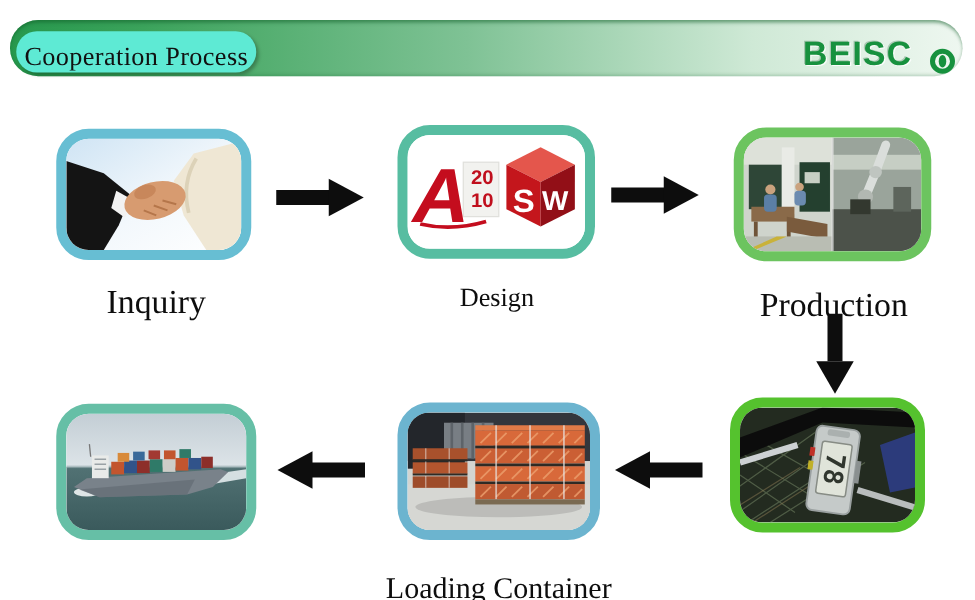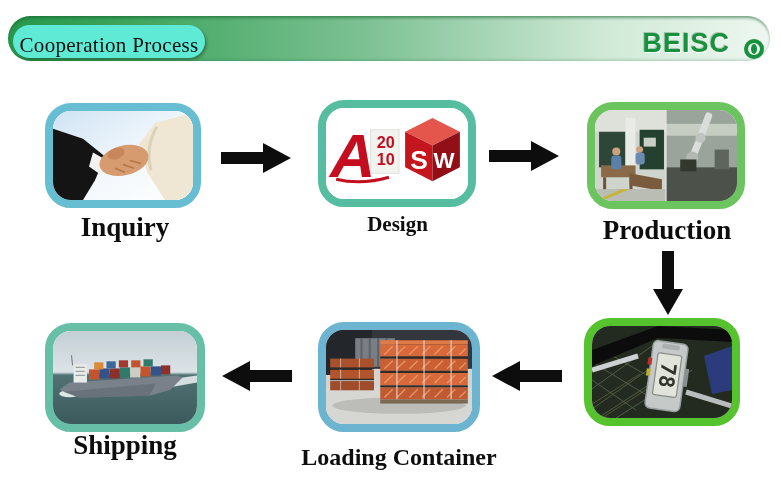--- a/index.html
+++ b/index.html
@@ -39,21 +39,21 @@
     position:absolute;box-sizing:border-box;border-radius:26px;overflow:hidden;background:#fff;
   }
   .photo-box svg{display:block;width:100%;height:100%;}
   .b-inquiry{border:8px solid #67bed3;}
   .b-design{border:8px solid #57bda1;}
   .b-production{border:8px solid #6cc45f;}
   .b-quality{border:8px solid #55c22e;}
   .b-loading{border:8px solid #6cb4cf;}
   .b-shipping{border:8px solid #66bfa6;}
   .step-label{
-    position:absolute;text-align:center;font-weight:700;color:#0d0d0d;white-space:nowrap;
+    position:absolute;text-align:center;font-weight:400;color:#0d0d0d;white-space:nowrap;margin-top:14px;
   }
   
   .arrow-h{position:absolute;width:70px;height:30px;}
   .arrow-h .shaft{position:absolute;top:9px;width:44px;height:12px;background:#0d0d0d;}
   .arrow-right .shaft{left:0;}
   .arrow-right .head{
     position:absolute;left:42px;top:0;width:0;height:0;
     border-top:15px solid transparent;border-bottom:15px solid transparent;border-left:28px solid #0d0d0d;
   }
   .arrow-left .shaft{right:0;}
@@ -282,15 +282,14 @@
           <rect x="105" y="34" width="9" height="9" fill="#8d2f2a"></rect>
           <rect x="40" y="31" width="9" height="7" fill="#d88a3a"></rect>
           <rect x="52" y="30" width="9" height="7" fill="#3a6a9a"></rect>
           <rect x="64" y="29" width="9" height="7" fill="#a23a32"></rect>
           <rect x="76" y="29" width="9" height="7" fill="#c2552e"></rect>
           <rect x="88" y="28" width="9" height="7" fill="#2f7a68"></rect>
         </g>
       </g>
     </svg>
   </div>
-  <div class="step-label" style="left:35px;top:430px;width:180px;font-size:27px;">Shipping</div>
 
 </div>
 
 </body></html>

